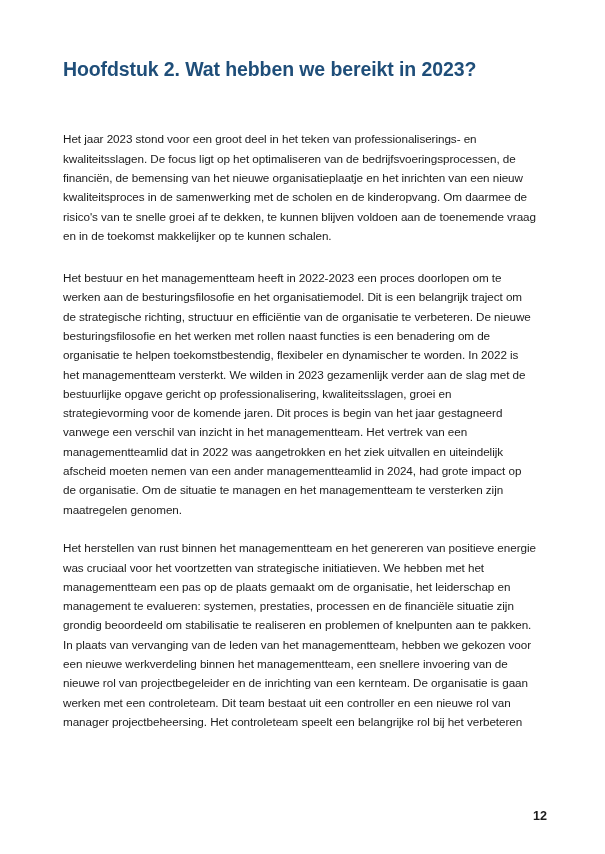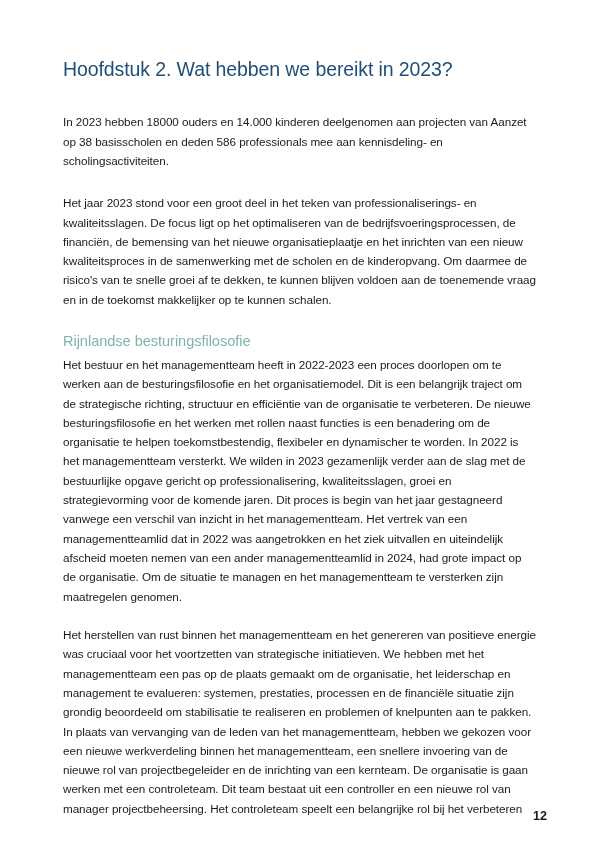--- a/index.html
+++ b/index.html
@@ -21,21 +21,21 @@
   }
   .content {
     position: absolute;
     left: 63px;
     top: 56px;
     width: 474px;
   }
   .doc-title {
     color: #1f4e79;
     font-size: 19.5px;
-    font-weight: 400;
+    font-weight: 700;
     line-height: 1.35;
     letter-spacing: -0.1px;
     margin: 0 0 30px 0;
     white-space: nowrap;
   }
   .section {
     margin: 0 0 6px 0;
   }
   .section-heading {
     color: #7fb3ad;
@@ -76,33 +76,31 @@
 </head>
 <body>
 
 <div class="page">
 
   <div class="content">
 
     <h1 class="doc-title">Hoofdstuk 2. Wat hebben we bereikt in 2023?</h1>
 
     <div class="section">
-      <p class="para">In 2023 hebben 18000 ouders en 14.000 kinderen deelgenomen aan projecten van Aanzet op 38 basisscholen en deden 586 professionals mee aan kennisdeling- en scholingsactiviteiten.</p>
     </div>
 
     <div class="section-spacer"></div>
 
     <div class="section">
       <p class="para">Het jaar 2023 stond voor een groot deel in het teken van professionaliserings- en kwaliteitsslagen. De focus ligt op het optimaliseren van de bedrijfsvoeringsprocessen, de financiën, de bemensing van het nieuwe organisatieplaatje en het inrichten van een nieuw kwaliteitsproces in de samenwerking met de scholen en de kinderopvang. Om daarmee de risico's van te snelle groei af te dekken, te kunnen blijven voldoen aan de toenemende vraag en in de toekomst makkelijker op te kunnen schalen.</p>
     </div>
 
     <div class="section-spacer"></div>
 
     <div class="section">
-      <h2 class="section-heading">Rijnlandse besturingsfilosofie</h2>
       <p class="para">Het bestuur en het managementteam heeft in 2022-2023 een proces doorlopen om te werken aan de besturingsfilosofie en het organisatiemodel. Dit is een belangrijk traject om de strategische richting, structuur en efficiëntie van de organisatie te verbeteren. De nieuwe besturingsfilosofie en het werken met rollen naast functies is een benadering om de organisatie te helpen toekomstbestendig, flexibeler en dynamischer te worden. In 2022 is het managementteam versterkt. We wilden in 2023 gezamenlijk verder aan de slag met de bestuurlijke opgave gericht op professionalisering, kwaliteitsslagen, groei en strategievorming voor de komende jaren. Dit proces is begin van het jaar gestagneerd vanwege een verschil van inzicht in het managementteam. Het vertrek van een managementteamlid dat in 2022 was aangetrokken en het ziek uitvallen en uiteindelijk afscheid moeten nemen van een ander managementteamlid in 2024, had grote impact op de organisatie.  Om de situatie te managen en het managementteam te versterken zijn maatregelen genomen.</p>
       <p class="para">Het herstellen van rust binnen het managementteam en het genereren van positieve energie was cruciaal voor het voortzetten van strategische initiatieven. We hebben met het managementteam een pas op de plaats gemaakt om de organisatie, het leiderschap en management te evalueren: systemen, prestaties, processen en de financiële situatie zijn grondig beoordeeld om stabilisatie te realiseren en problemen of knelpunten aan te pakken. In plaats van vervanging van de leden van het managementteam, hebben we gekozen voor een nieuwe werkverdeling binnen het managementteam, een snellere invoering van de nieuwe rol van projectbegeleider en de inrichting van een kernteam. De organisatie is gaan werken met een controleteam. Dit team bestaat uit een controller en een nieuwe rol van manager projectbeheersing. Het controleteam speelt een belangrijke rol bij het verbeteren</p>
     </div>
 
   </div>
 
   <div class="page-number">12</div>
 
 </div>
 

